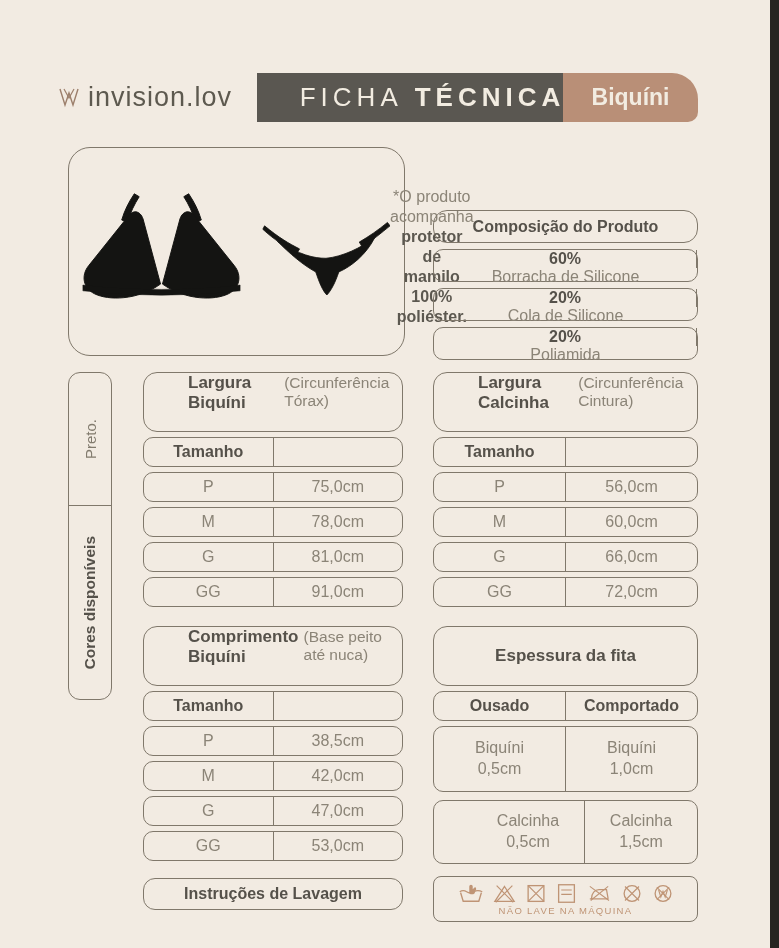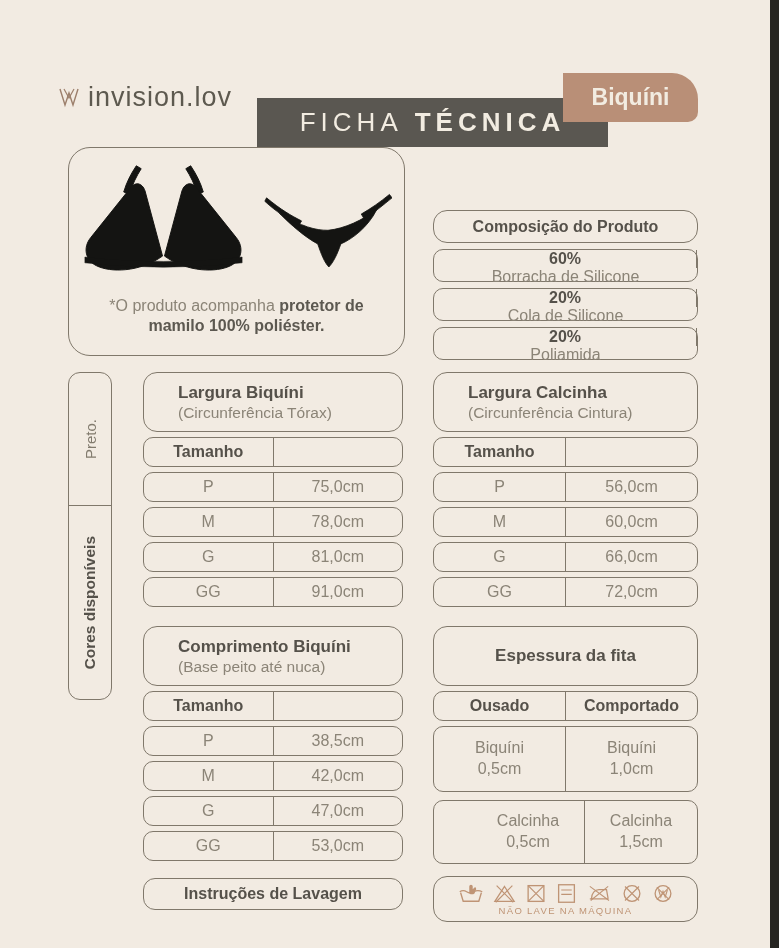--- a/index.html
+++ b/index.html
@@ -17,39 +17,39 @@
   *{margin:0;padding:0;box-sizing:border-box;}
   html,body{background:#e8e2d9;}
   body{font-family:"Liberation Sans", sans-serif;}
   .page{position:relative;width:779px;height:948px;background:var(--bg);overflow:hidden;}
   .edge-strip{position:absolute;right:0;top:0;width:9px;height:948px;background:var(--strip);}
 
   
   .logo{position:absolute;left:58px;top:82px;display:flex;align-items:center;gap:8px;}
   .logo-text{font-size:27px;font-weight:400;color:#5d594f;letter-spacing:1px;}
   .title-box{position:absolute;left:257px;top:73px;width:351px;height:49px;background:var(--panel-dark);
-    display:flex;align-items:center;justify-content:center;gap:12px;margin-top:25px;}
+    display:flex;align-items:center;justify-content:center;gap:12px;}
   .title-box span{color:var(--cream);font-size:26px;letter-spacing:5px;}
   .title-regular{font-weight:400;}
   .title-bold{font-weight:700;}
   .badge{position:absolute;left:563px;top:73px;width:135px;height:49px;background:var(--tan);
     border-radius:0 26px 10px 0;display:flex;align-items:center;justify-content:center;}
   .badge span{color:var(--cream);font-size:23px;font-weight:700;}
 
   
   .illus{position:absolute;left:68px;top:147px;width:337px;height:209px;border:1.5px solid var(--border);
-    border-radius:22px;display:flex;flex-direction:column;align-items:center;padding:14px 10px 10px;}
+    border-radius:22px;display:flex;flex-direction:row;align-items:center;padding:14px 10px 10px;}
   .illus-art{display:flex;align-items:flex-start;gap:18px;height:128px;}
   .illus-note{text-align:center;font-size:16px;line-height:1.25;margin-top:6px;color:var(--muted);}
   .illus-note b{color:#5c5850;}
 
   
   .blk{position:absolute;}
   .hdr-box{border:1.5px solid var(--border);border-radius:14px;}
-  .hdr-tall{height:60px;display:flex;flex-direction:column;justify-content:center;padding-left:34px;margin-bottom:5px;}
+  .hdr-tall{height:60px;display:flex;flex-direction:row;justify-content:center;padding-left:44px;margin-bottom:5px;}
   .hdr-tall .t{font-size:17px;font-weight:700;color:var(--ink);}
   .hdr-tall .s{font-size:15.5px;color:var(--muted);margin-top:1px;}
   .hdr-center{display:flex;align-items:center;justify-content:center;}
   .row{border:1.5px solid var(--border);border-radius:10px;display:flex;margin-bottom:5px;}
   .row-30{height:30px;}
   .row .c{flex:1;display:flex;align-items:center;justify-content:center;font-size:16px;color:var(--muted);}
   .row .c.first{border-right:1.5px solid var(--border);}
   .row .c.bold{font-weight:700;color:var(--ink);}
   .row .c .stack{text-align:center;line-height:1.3;}
 
@@ -69,21 +69,21 @@
   .vtext.strong{font-weight:700;color:var(--ink);font-size:15.5px;}
 
   
   .row-66{height:66px;margin-bottom:8px;}
   .row-64{height:64px;padding-left:38px;}
 
   
   .wash-btn{position:absolute;left:143px;top:878px;width:260px;height:32px;border:1.5px solid var(--border);
     border-radius:12px;display:flex;align-items:center;justify-content:center;font-size:16px;font-weight:700;color:var(--ink);text-align:right;}
   .care-box{position:absolute;left:433px;top:876px;width:265px;height:46px;border:1.5px solid var(--border);
-    border-radius:14px;display:flex;flex-direction:column;align-items:center;justify-content:center;gap:1px;}
+    border-radius:8px;display:flex;flex-direction:column;align-items:center;justify-content:center;gap:1px;}
   .care-icons{display:flex;align-items:center;gap:9px;}
   .care-label{font-size:9.5px;letter-spacing:1.3px;color:var(--care);}
   .icon svg{display:block;}
 </style>
 </head>
 <body>
 
 <div class="page">
   <div class="edge-strip"></div>
 

